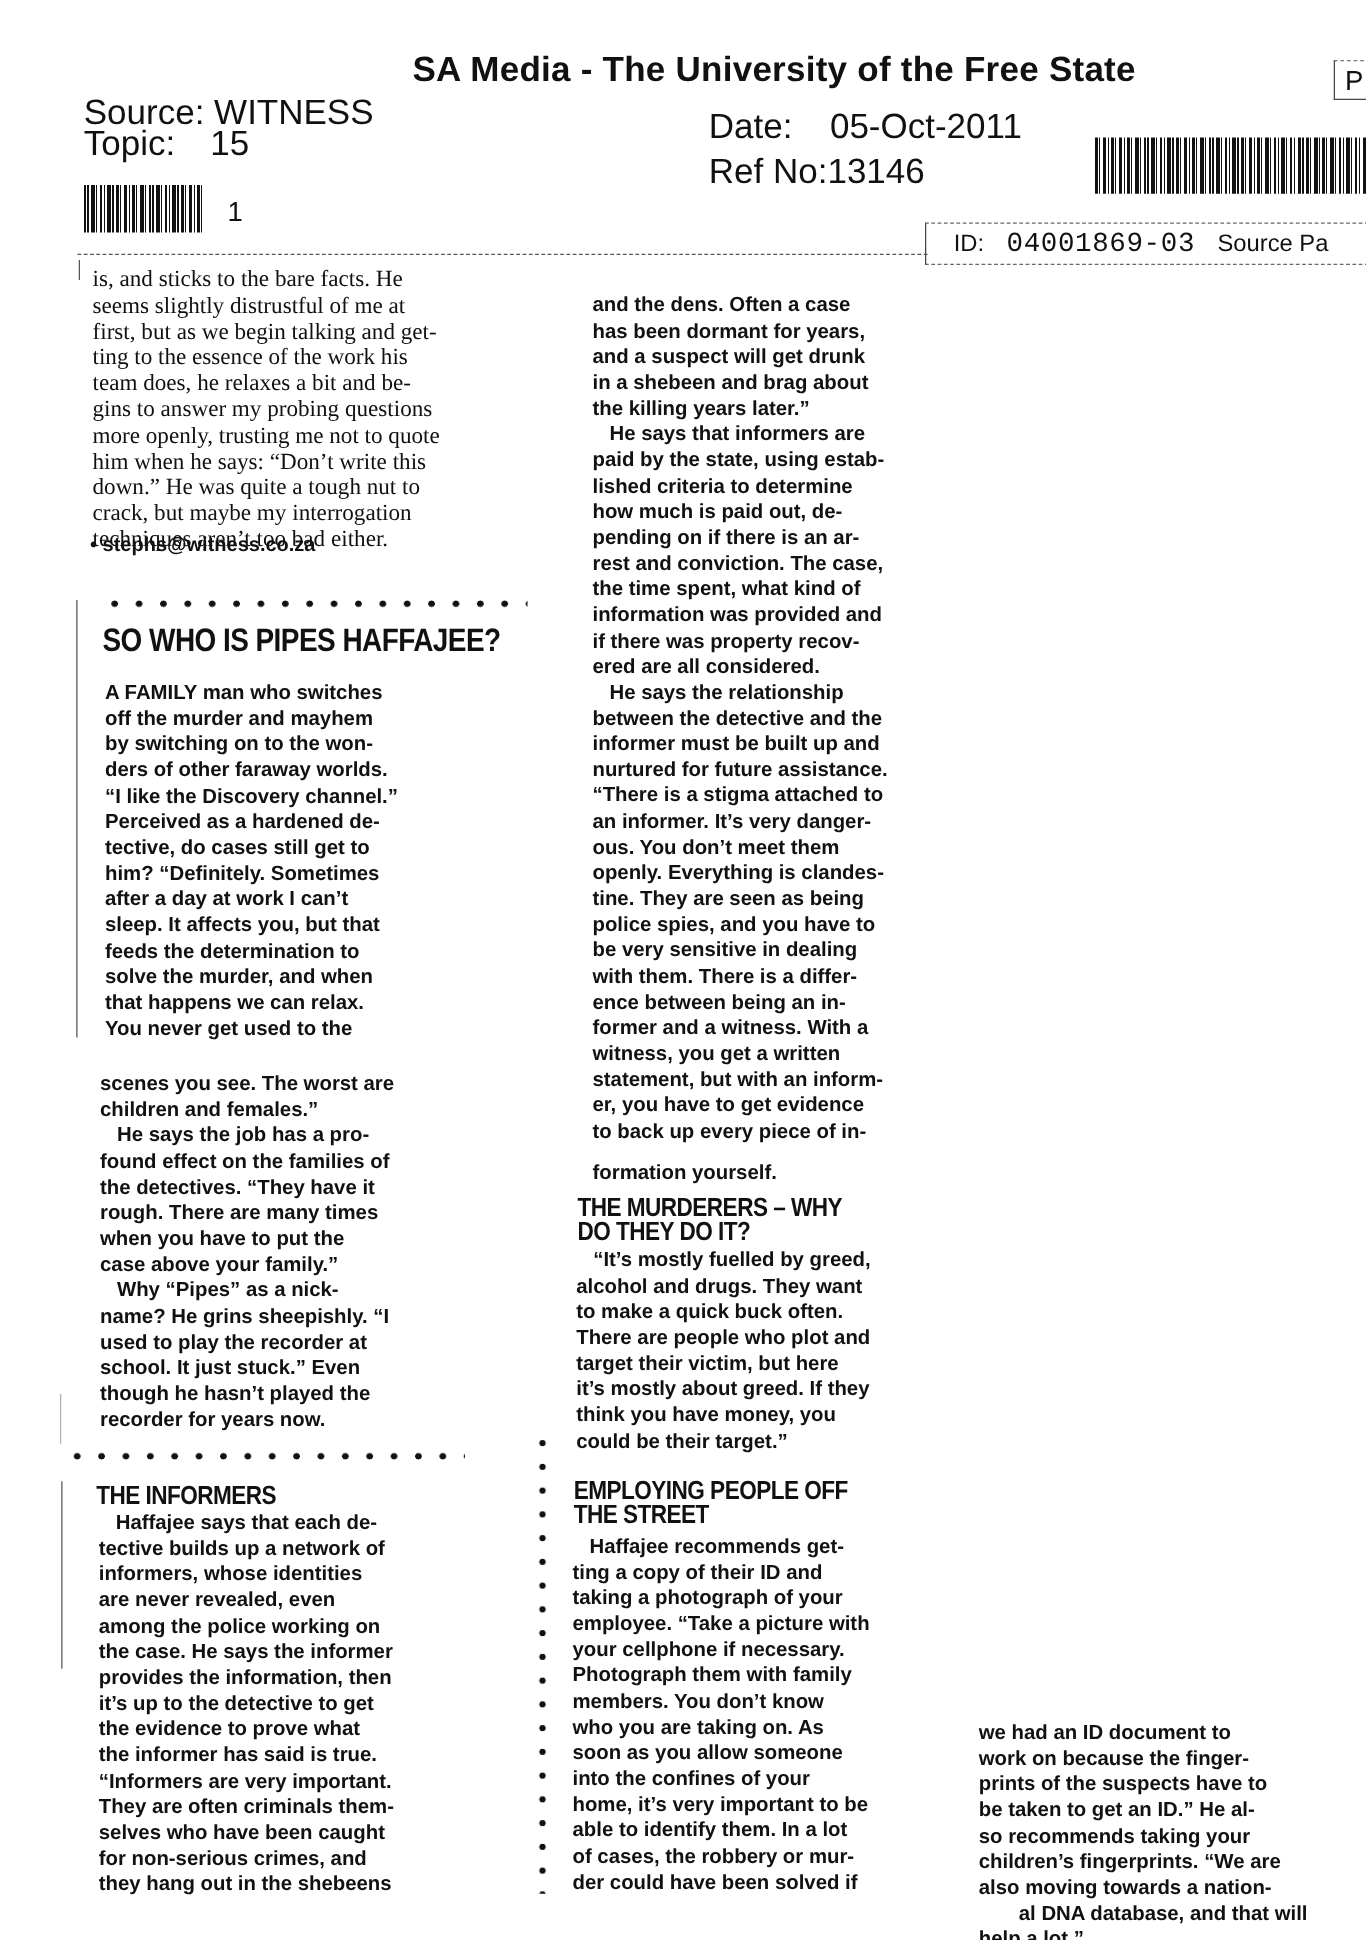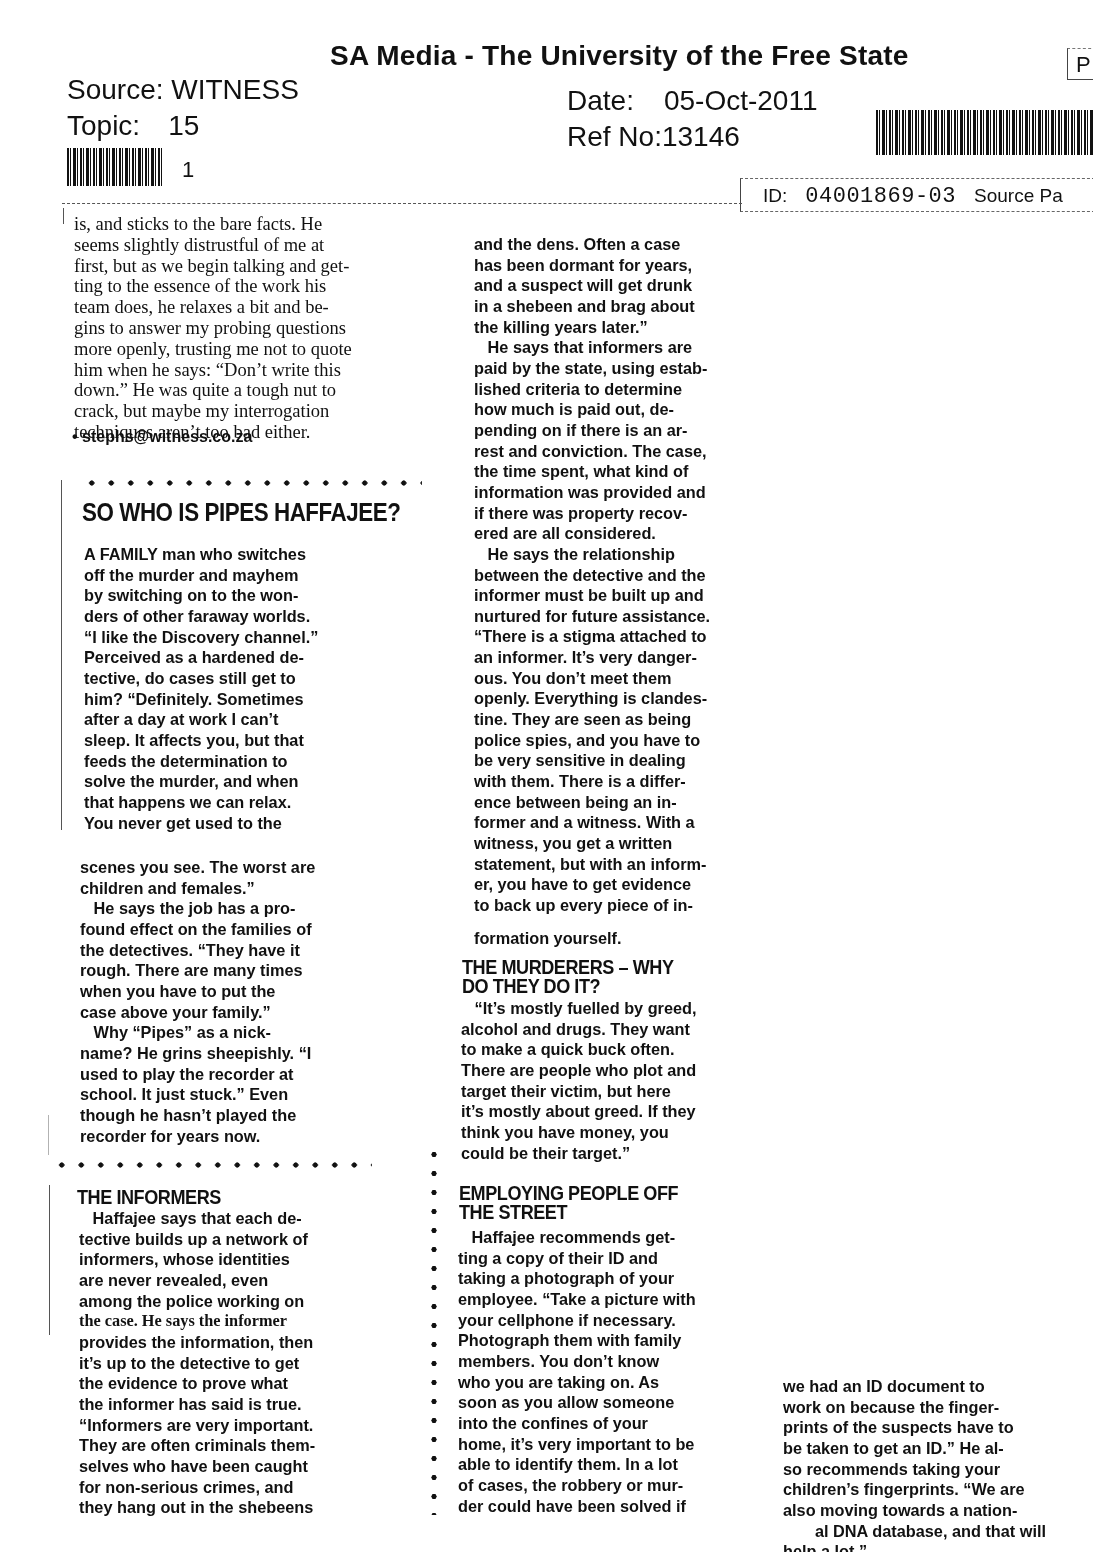--- a/index.html
+++ b/index.html
@@ -10,21 +10,21 @@
     }
     .abs { position: absolute; }
 
     
     .hdr-title {
       left: 330px; top: 40px; font-size: 28px; font-weight: bold; letter-spacing: 0.2px;
       white-space: nowrap;
     }
     .hdr-label { font-size: 28px; font-weight: normal; white-space: nowrap; }
     .hdr-source { left: 67px; top: 74px; }
-    .hdr-topic  { left: 67px; top: 110px; text-align: right; }
+    .hdr-topic  { left: 67px; top: 99px; text-align: right; }
     .hdr-topic .val { margin-left: 28px; }
     .hdr-date  { left: 567px; top: 85px; }
     .hdr-date .val { margin-left: 30px; }
     .hdr-ref   { left: 567px; top: 121px; }
     .barcode {
       background: repeating-linear-gradient(90deg,
         #111 0 2px, #fff 2px 3px, #111 3px 4px, #fff 4px 6px, #111 6px 9px,
         #fff 9px 10px, #111 10px 11px, #fff 11px 13px);
     }
     .barcode-left  { left: 67px; top: 148px; width: 95px; height: 38px; }
@@ -163,21 +163,21 @@
 <div class="abs dots-row" style="left:52px;top:1162px;width:320px;"></div>
 
 <div class="abs vline" style="left:49px;top:1185px;height:150px;"></div>
 <div class="abs heading h-informers">THE INFORMERS</div>
 <div class="abs col col-a sans-bold" style="top:1208px;left:79px;" id="informers-a">
     <div style="white-space: pre;">   Haffajee says that each de-</div>
     <div style="white-space: pre;">tective builds up a network of</div>
     <div style="white-space: pre;">informers, whose identities</div>
     <div style="white-space: pre;">are never revealed, even</div>
     <div style="white-space: pre;">among the police working on</div>
-    <div style="white-space: pre; font-family: Liberation Serif, serif;">the case. He says the informer</div>
+    <div style="white-space: pre;">the case. He says the informer</div>
     <div style="white-space: pre;">provides the information, then</div>
     <div style="white-space: pre;">it’s up to the detective to get</div>
     <div style="white-space: pre;">the evidence to prove what</div>
     <div style="white-space: pre;">the informer has said is true.</div>
     <div style="white-space: pre;">“Informers are very important.</div>
     <div style="white-space: pre;">They are often criminals them-</div>
     <div style="white-space: pre;">selves who have been caught</div>
     <div style="white-space: pre;">for non-serious crimes, and</div>
     <div style="white-space: pre;">they hang out in the shebeens</div>
   </div>

